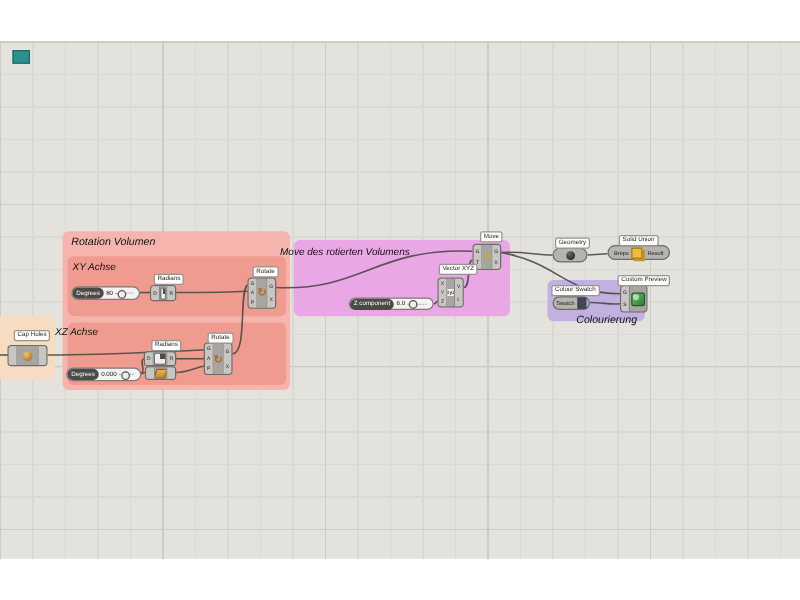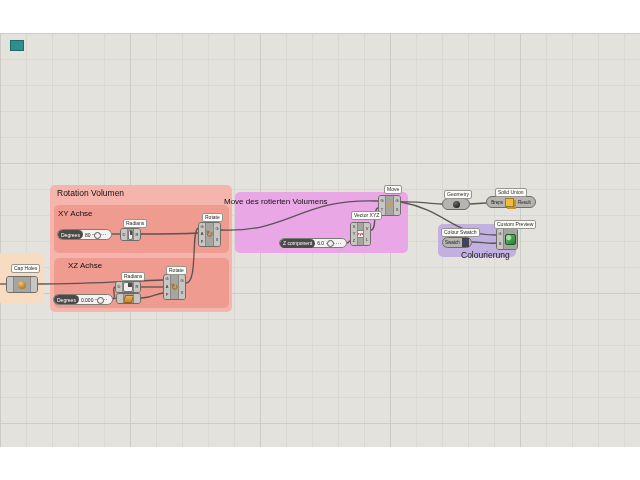--- a/index.html
+++ b/index.html
@@ -6,21 +6,21 @@
   #window{position:relative;width:640px;height:480px;background:#ffffff;overflow:hidden;
           font-family:"Liberation Sans",sans-serif;}
   #canvas{position:absolute;left:0;top:33px;width:640px;height:414px;
     background-color:#e4e2dd;
     background-image:
       repeating-linear-gradient(to right,#cdcbc6 0 1px,transparent 1px 130px),
       repeating-linear-gradient(to bottom,#cdcbc6 0 1px,transparent 1px 130px),
       repeating-linear-gradient(to right,#dad8d3 0 1px,transparent 1px 26px),
       repeating-linear-gradient(to bottom,#dad8d3 0 1px,transparent 1px 26px);}
   .group{position:absolute;border-radius:5px;}
-  .gtitle{position:absolute;font-size:8px;color:#111;white-space:nowrap;}
+  .gtitle{position:absolute;font-size:8px;color:#111;white-space:nowrap;font-style:italic;}
   .tag{position:absolute;background:#fcfcfb;border:1px solid #97958f;border-radius:2px;
        font-size:5px;line-height:7px;padding:0 2px;color:#2a2a2a;white-space:nowrap;z-index:6;}
   .comp{position:absolute;background:#b6b4b0;border:1px solid #6e6c68;border-radius:3px;
         display:flex;align-items:stretch;box-sizing:border-box;z-index:5;}
   .pcol{display:flex;flex-direction:column;justify-content:space-around;align-items:center;
         background:#c8c6c2;width:6px;font-size:4px;line-height:4px;color:#222;}
   .pcol.l{border-radius:2px 0 0 2px;border-right:1px solid #8a8884;}
   .pcol.r{border-radius:0 2px 2px 0;border-left:1px solid #8a8884;}
   .core{flex:1;background:#a7a5a1;display:flex;align-items:center;justify-content:center;overflow:hidden;}
   .capsule{position:absolute;background:#b6b4b0;border:1px solid #6e6c68;border-radius:6px;
@@ -64,21 +64,21 @@
 
   <div class="group" style="left: -5px; top: 253px; width: 49px; height: 50px; background-color: rgb(247, 220, 193);"></div>
 
   <div class="group" style="left: 50px; top: 185px; width: 182px; height: 127px; background-color: rgb(245, 181, 172);"></div>
   <div class="gtitle" style="left:57px;top:188px;font-size:8.5px">Rotation Volumen</div>
 
   <div class="group" style="left: 54px; top: 205px; width: 175px; height: 48px; background-color: rgb(240, 155, 144);"></div>
   <div class="gtitle" style="left:58px;top:209px">XY Achse</div>
 
   <div class="group" style="left: 54px; top: 258px; width: 175px; height: 50px; background-color: rgb(240, 155, 144);"></div>
-  <div class="gtitle" style="left:68px;top:261px">XZ Achse</div>
+  <div class="gtitle" style="left:44px;top:261px">XZ Achse</div>
 
   <div class="group" style="left: 235px; top: 192px; width: 173px; height: 61px; background-color: rgb(233, 167, 230);"></div>
   <div class="gtitle" style="left:224px;top:197px">Move des rotierten Volumens</div>
 
   <div class="group" style="left: 438px; top: 224px; width: 78px; height: 33px; background-color: rgb(194, 176, 224);"></div>
   <div class="gtitle" style="left:461px;top:250px;font-size:8.5px">Colourierung</div>
 
   <svg class="wires" width="640" height="480">
     <g fill="none" stroke="#4b4a46" stroke-width="1.3" opacity="0.9">
       <path d="M 0,284 L 7,284"></path>

